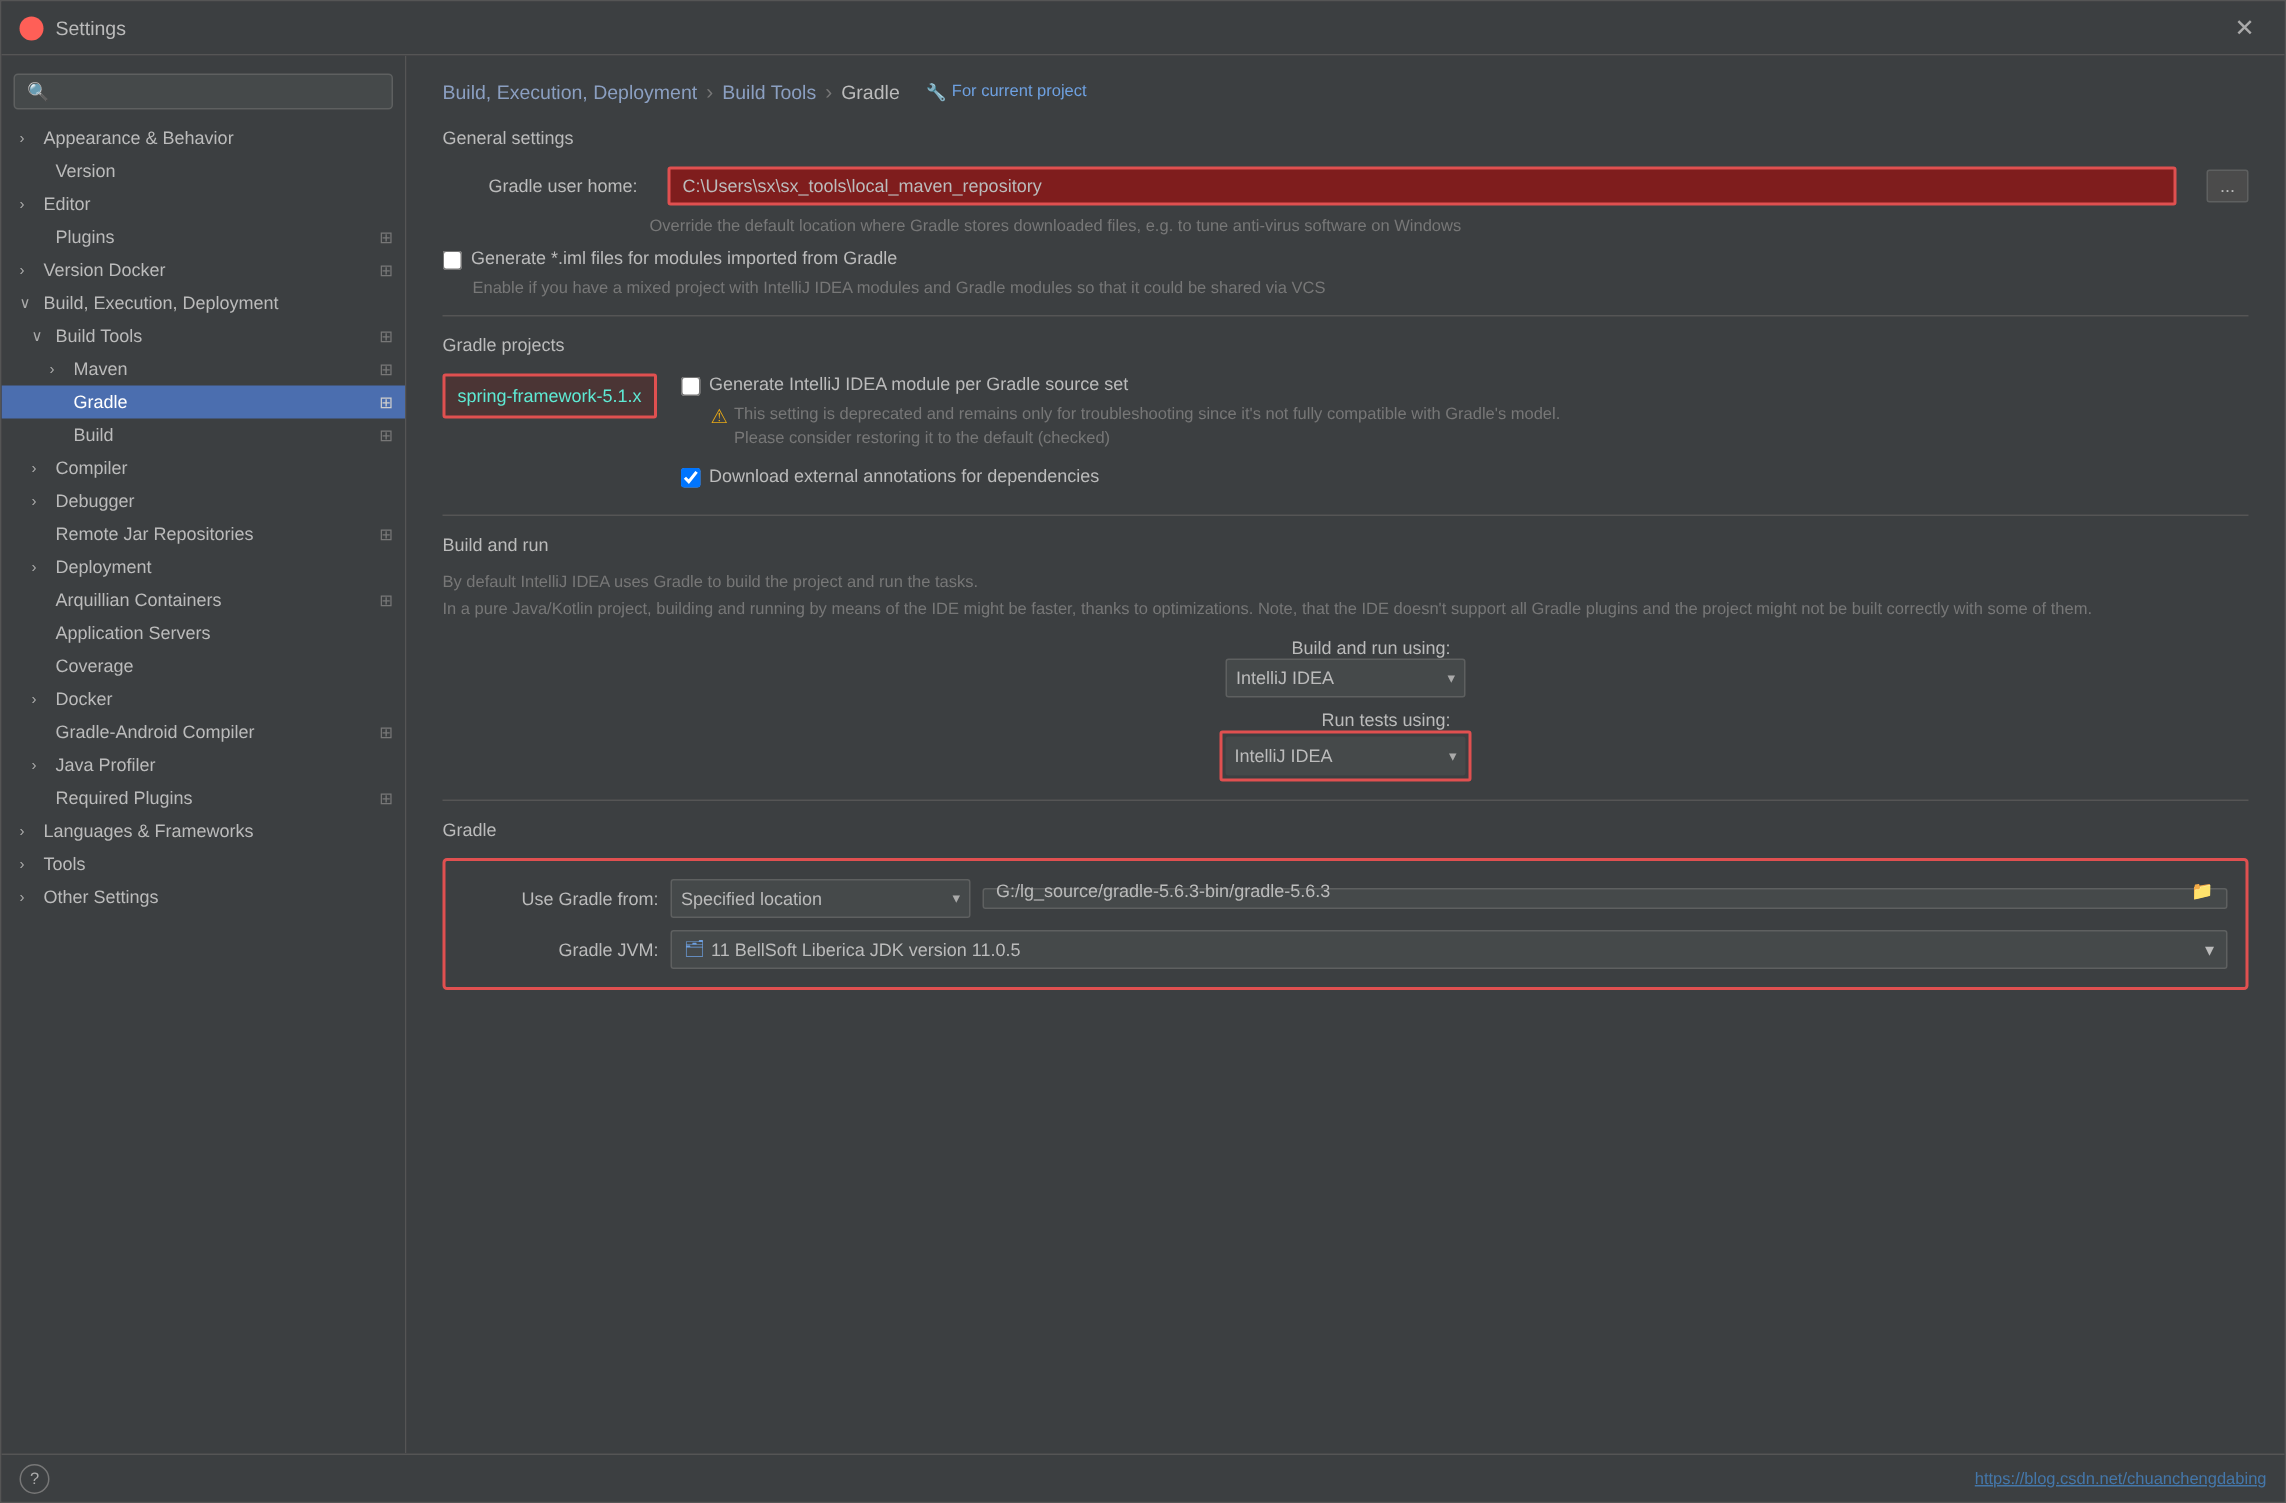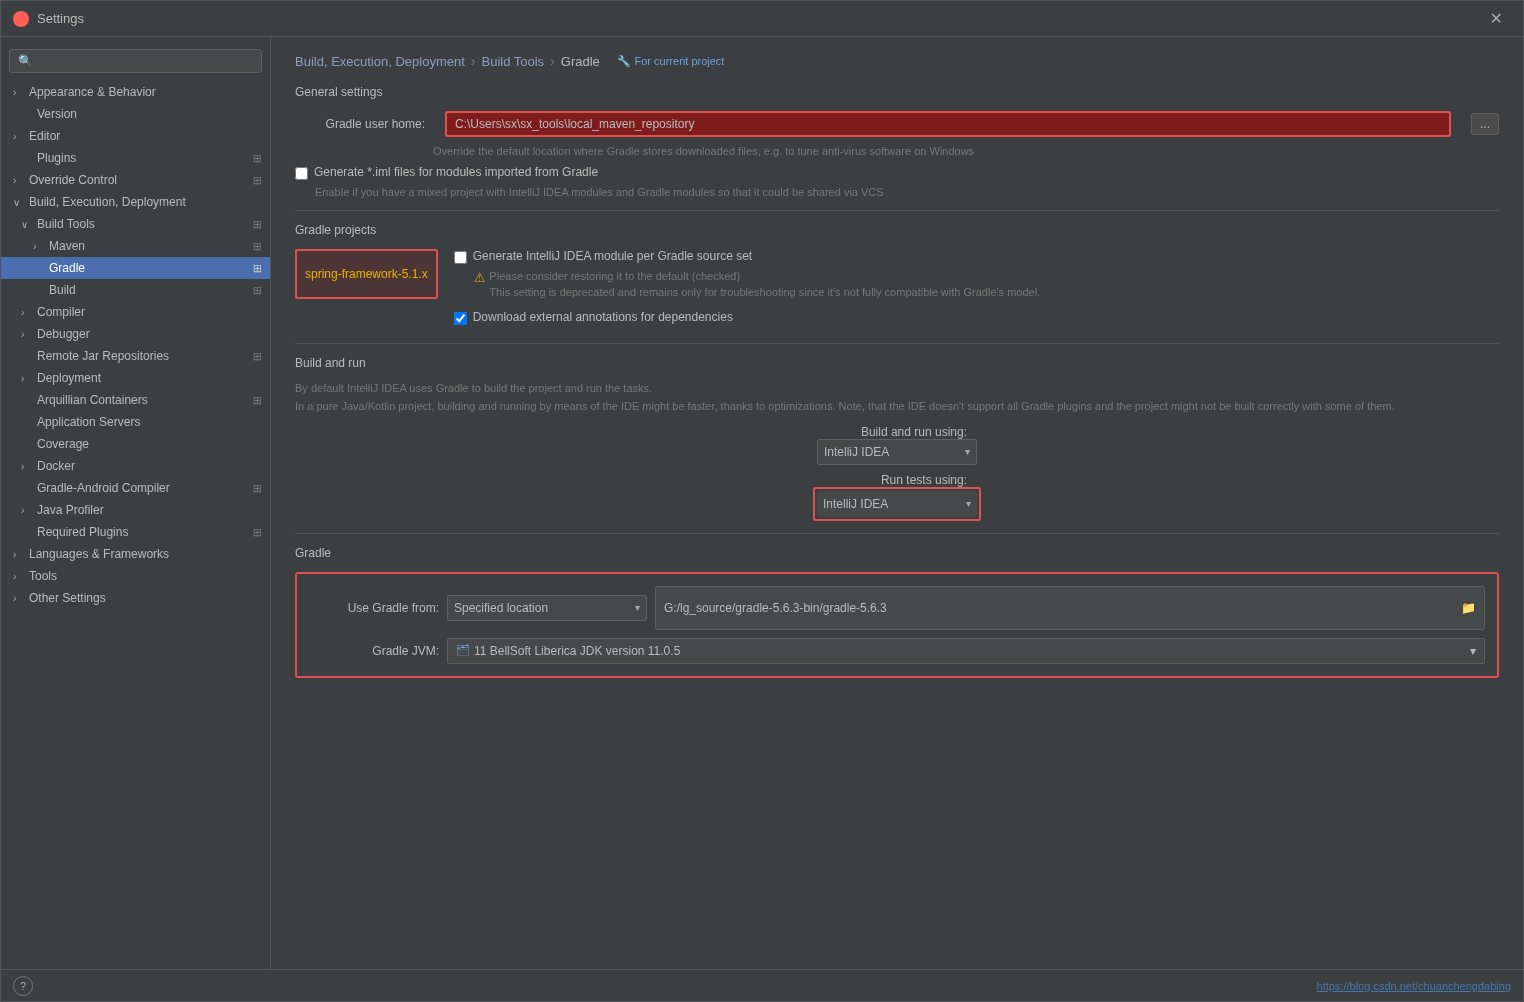--- a/index.html
+++ b/index.html
@@ -248,24 +248,24 @@
 
     .warning-text {
       color: #777;
       font-size: 11px;
       margin-left: 26px;
       margin-bottom: 4px;
     }
 
     .gradle-projects-box {
       border: 2px solid #e05050;
-      padding: 16px 8px;
+      padding: 6px 8px;
       display: inline-block;
       background: #4b3535;
-      color: #eab308;
+      color: #5eead4;
       font-size: 12px;
       border-radius: 2px;
       margin-bottom: 10px;
       cursor: pointer;
     }
 
     .select-box {
       background: #45494a;
       border: 1px solid #5e6060;
       border-radius: 2px;
@@ -341,23 +341,23 @@
     }
 
     .gradle-path-input {
       flex: 1;
       background: #45494a;
       border: 1px solid #5e6060;
       border-radius: 2px;
       padding: 4px 8px;
       color: #bbbbbb;
       font-size: 12px;
-      height: 44px;
-      display: flex;
-      align-items: center;
+      height: 14px;
+      display: flex;
+      align-items: flex-end;
       justify-content: space-between;
     }
 
     .bottom-bar {
       height: 32px;
       background: #3c3f41;
       border-top: 1px solid #555;
       display: flex;
       align-items: center;
       padding: 0 12px;
@@ -429,21 +429,21 @@
         <span class="arrow">›</span>
         <span>Editor</span>
       </div>
       <div class="sidebar-item sidebar-indent-1">
         <span class="arrow"></span>
         <span>Plugins</span>
         <span class="settings-icon">⊞</span>
       </div>
       <div class="sidebar-item sidebar-indent-0">
         <span class="arrow">›</span>
-        <span>Override Control</span>
+        <span>Version Docker</span>
         <span class="settings-icon">⊞</span>
       </div>
       <div class="sidebar-item sidebar-indent-0">
         <span class="arrow">∨</span>
         <span>Build, Execution, Deployment</span>
       </div>
       <div class="sidebar-item sidebar-indent-1">
         <span class="arrow">∨</span>
         <span>Build Tools</span>
         <span class="settings-icon">⊞</span>
@@ -561,22 +561,22 @@
       <div style="display:flex; align-items:flex-start; gap: 16px; margin-bottom:10px;">
         <div class="gradle-projects-box">spring-framework-5.1.x</div>
         <div style="flex:1;">
           <div class="checkbox-row">
             <input type="checkbox" style="">
             <span class="checkbox-label">Generate IntelliJ IDEA module per Gradle source set</span>
           </div>
           <div style="display:flex; align-items:flex-start; gap:4px; margin-left:20px; margin-top:4px;">
             <span class="warning-icon">⚠</span>
             <div>
+              <div class="warning-text" style="margin-left:0;">This setting is deprecated and remains only for troubleshooting since it's not fully compatible with Gradle's model.</div>
               <div class="warning-text" style="margin-left:0;">Please consider restoring it to the default (checked)</div>
-              <div class="warning-text" style="margin-left:0;">This setting is deprecated and remains only for troubleshooting since it's not fully compatible with Gradle's model.</div>
             </div>
           </div>
 
           <div class="checkbox-row" style="margin-top:8px;">
             <input type="checkbox" checked="" style="">
             <span class="checkbox-label">Download external annotations for dependencies</span>
           </div>
         </div>
       </div>
 

